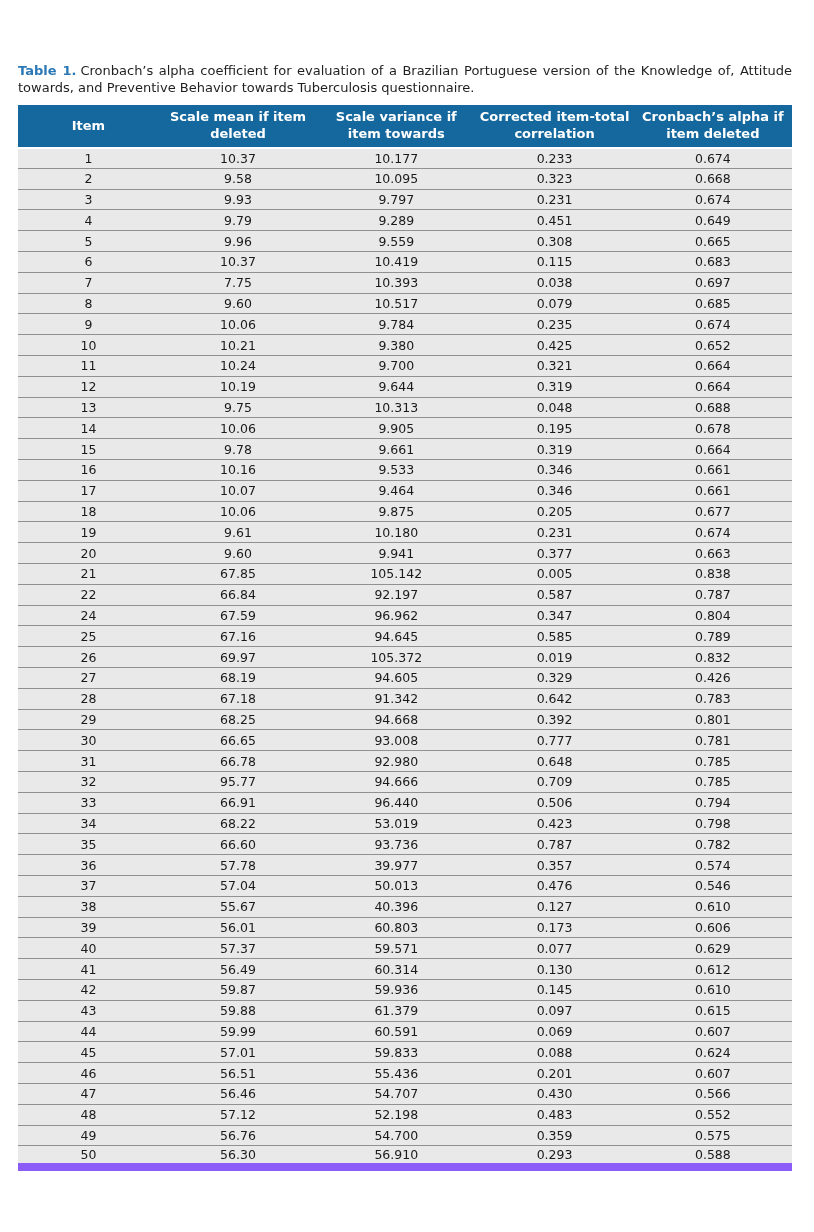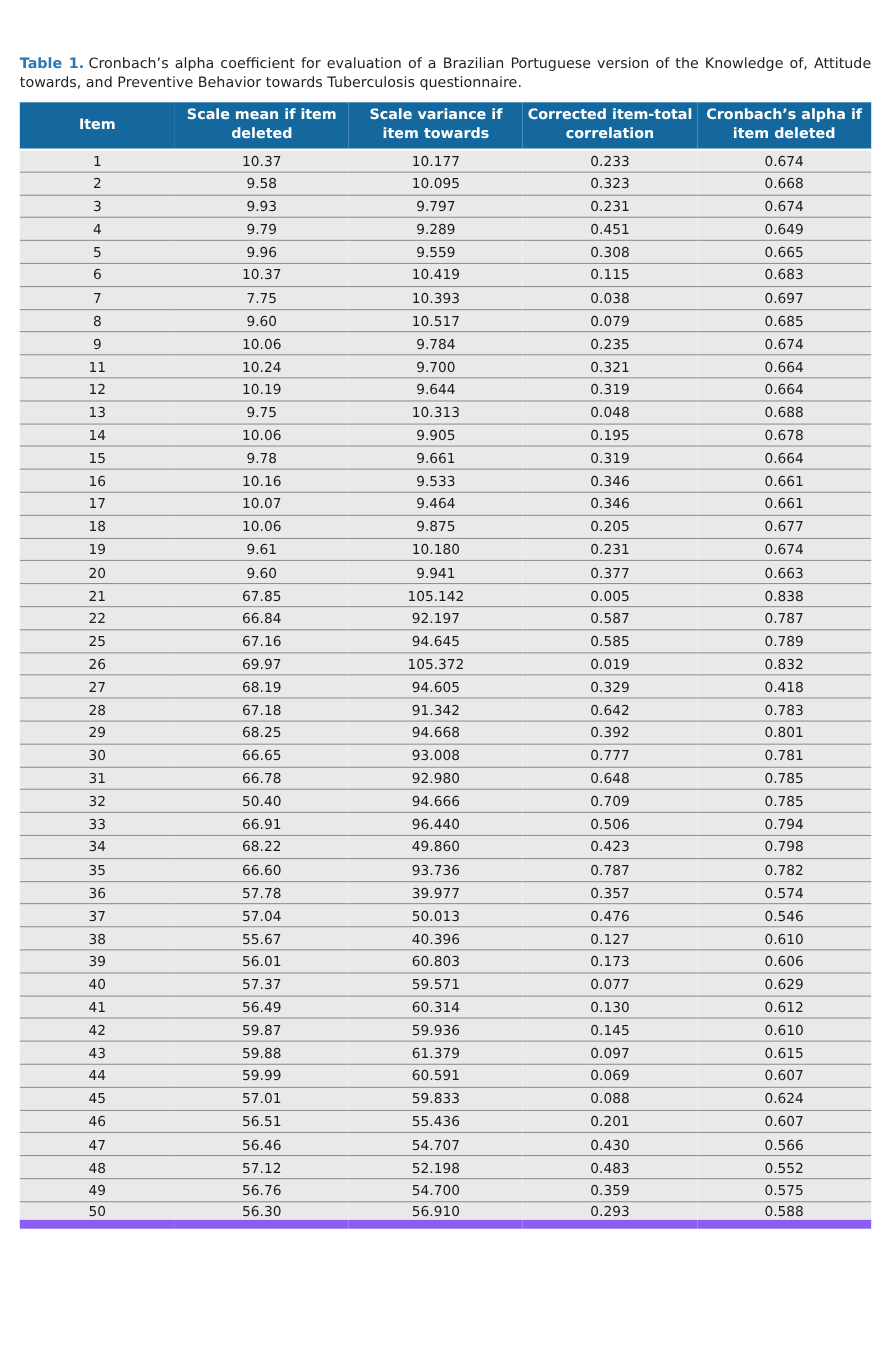--- a/index.html
+++ b/index.html
@@ -4,21 +4,21 @@
 <style>
   * { box-sizing: border-box; }
   html, body { margin: 0; padding: 0; background: #ffffff; }
   body {
     width: 814px;
     height: 1232px;
     font-family: "DejaVu Sans", "Liberation Sans", sans-serif;
     color: #1a1a1a;
     overflow: hidden;
   }
-  .page { padding: 37px 22px 0 18px; }
+  .page { padding: 37px 22px 0 18px; margin-top: 12px; }
 
   .caption {
     font-size: 13px;
     line-height: 1.32;
     color: #1f1f1f;
     text-align: justify;
     margin-bottom: 9px;
   }
   .caption-label {
     color: #2b78b6;
@@ -137,20 +137,27 @@
           <td>0.685</td>
         </tr>
         <tr>
           <td>9</td>
           <td>10.06</td>
           <td>9.784</td>
           <td>0.235</td>
           <td>0.674</td>
         </tr>
         <tr>
+          <td>10</td>
+          <td>10.21</td>
+          <td>9.380</td>
+          <td>0.425</td>
+          <td>0.652</td>
+        </tr>
+        <tr>
           <td>11</td>
           <td>10.24</td>
           <td>9.700</td>
           <td>0.321</td>
           <td>0.664</td>
         </tr>
         <tr>
           <td>12</td>
           <td>10.19</td>
           <td>9.644</td>
@@ -221,39 +228,46 @@
           <td>0.838</td>
         </tr>
         <tr>
           <td>22</td>
           <td>66.84</td>
           <td>92.197</td>
           <td>0.587</td>
           <td>0.787</td>
         </tr>
         <tr>
+          <td>24</td>
+          <td>67.59</td>
+          <td>96.962</td>
+          <td>0.347</td>
+          <td>0.804</td>
+        </tr>
+        <tr>
           <td>25</td>
           <td>67.16</td>
           <td>94.645</td>
           <td>0.585</td>
           <td>0.789</td>
         </tr>
         <tr>
           <td>26</td>
           <td>69.97</td>
           <td>105.372</td>
           <td>0.019</td>
           <td>0.832</td>
         </tr>
         <tr>
           <td>27</td>
           <td>68.19</td>
           <td>94.605</td>
           <td>0.329</td>
-          <td>0.418</td>
+          <td>0.426</td>
         </tr>
         <tr>
           <td>28</td>
           <td>67.18</td>
           <td>91.342</td>
           <td>0.642</td>
           <td>0.783</td>
         </tr>
         <tr>
           <td>29</td>
@@ -271,36 +285,36 @@
         </tr>
         <tr>
           <td>31</td>
           <td>66.78</td>
           <td>92.980</td>
           <td>0.648</td>
           <td>0.785</td>
         </tr>
         <tr>
           <td>32</td>
-          <td>50.40</td>
+          <td>95.77</td>
           <td>94.666</td>
           <td>0.709</td>
           <td>0.785</td>
         </tr>
         <tr>
           <td>33</td>
           <td>66.91</td>
           <td>96.440</td>
           <td>0.506</td>
           <td>0.794</td>
         </tr>
         <tr>
           <td>34</td>
           <td>68.22</td>
-          <td>49.860</td>
+          <td>53.019</td>
           <td>0.423</td>
           <td>0.798</td>
         </tr>
         <tr>
           <td>35</td>
           <td>66.60</td>
           <td>93.736</td>
           <td>0.787</td>
           <td>0.782</td>
         </tr>

